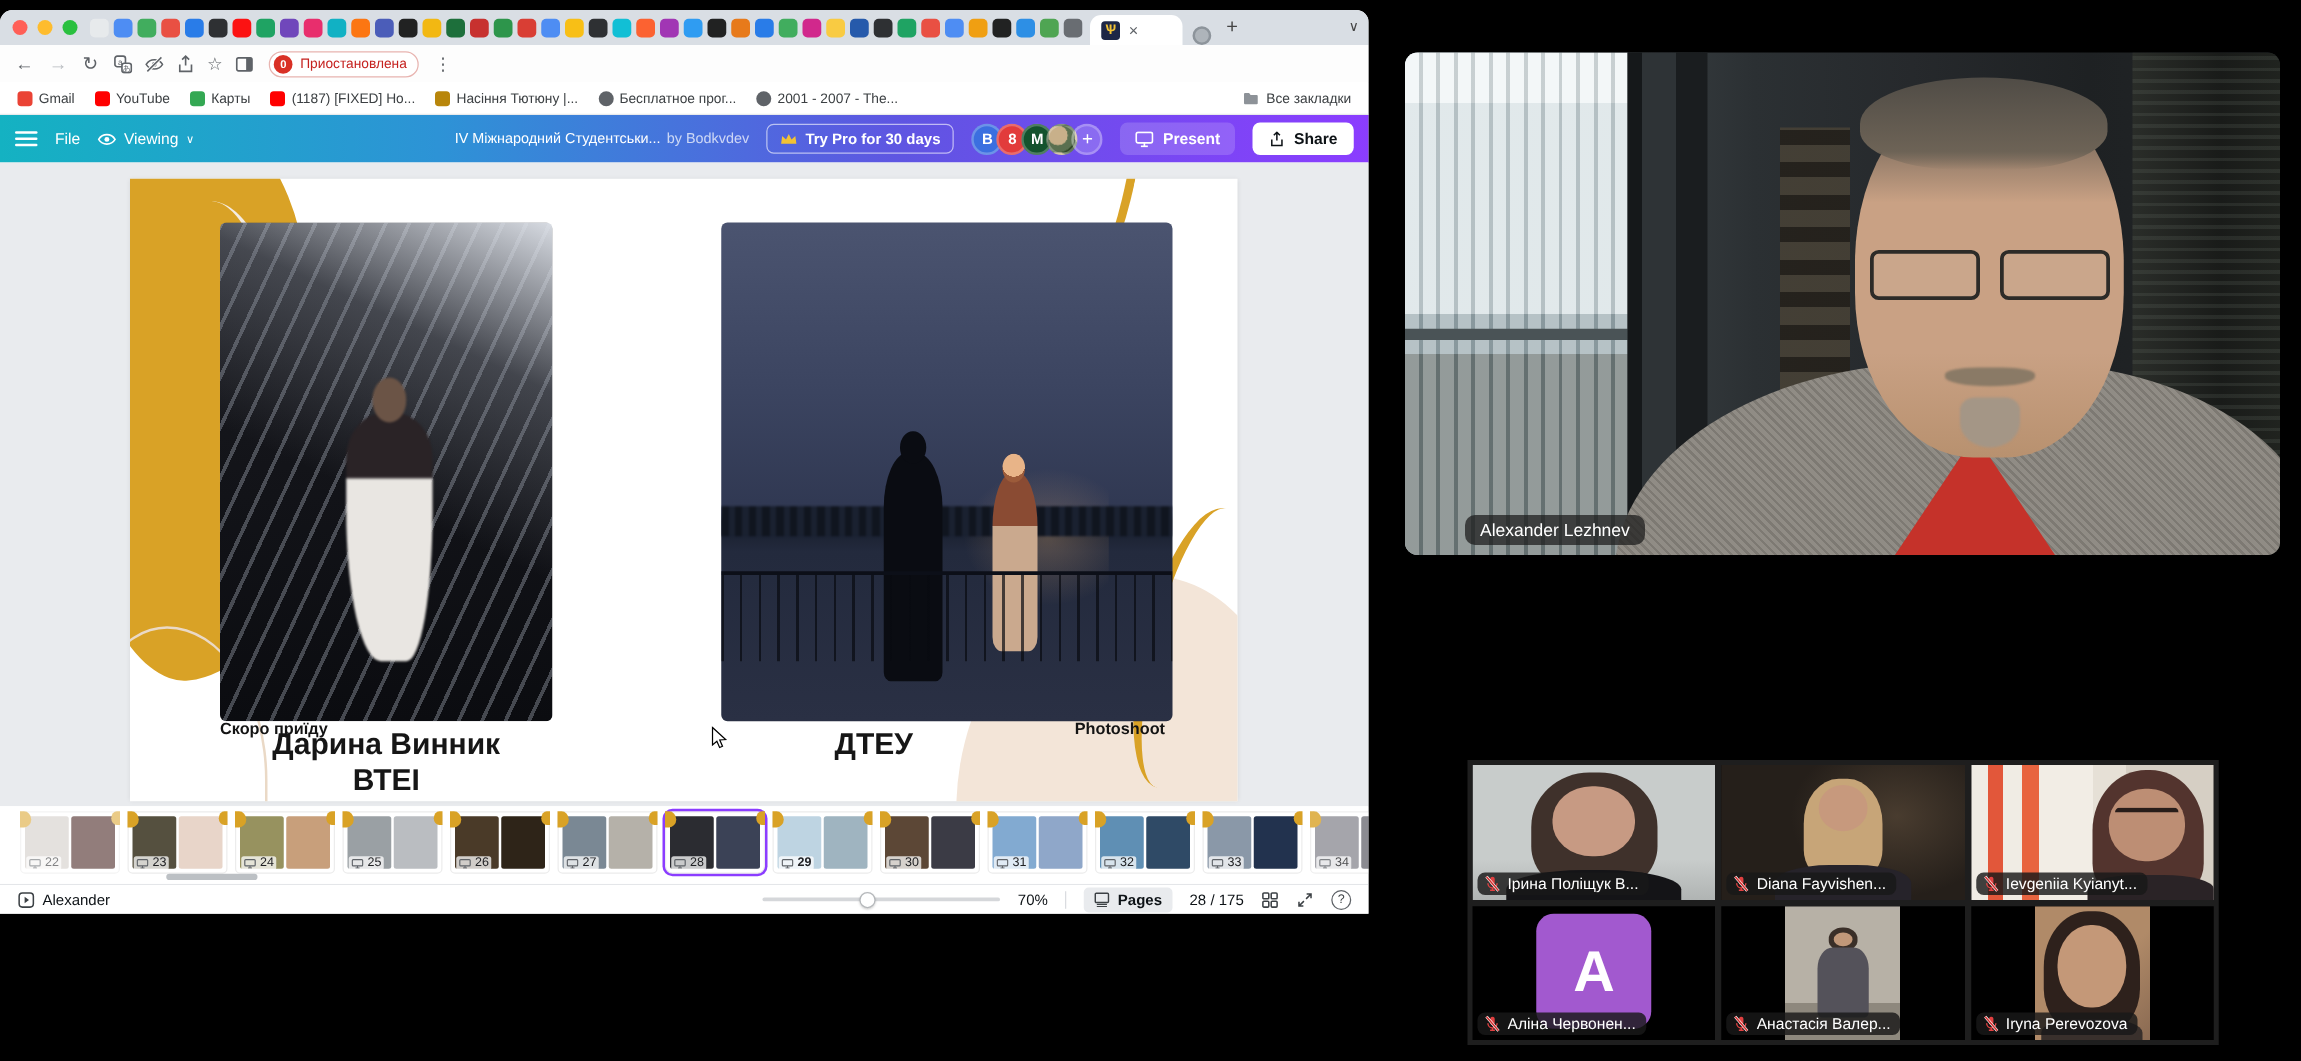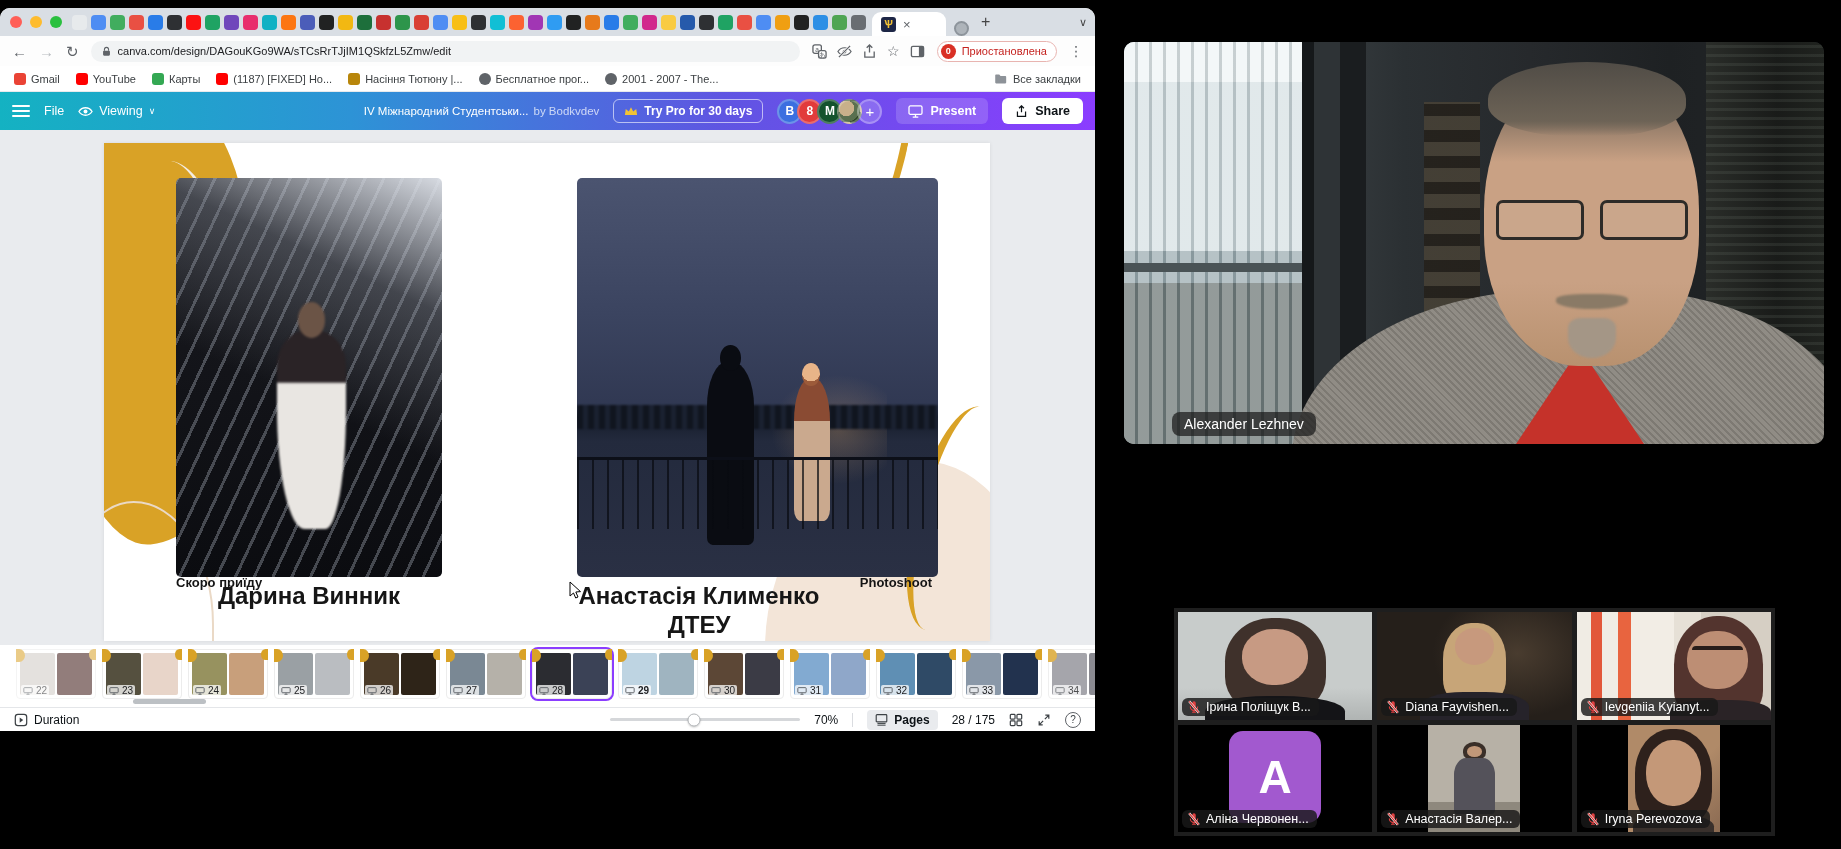--- a/index.html
+++ b/index.html
@@ -297,27 +297,20 @@
       </div>
       <i class="pin-globe"></i>
       <span class="newtab">+</span>
       <span class="tabs-caret">∨</span>
     </div>
 
     <div class="urlrow">
       <span class="navic">←</span>
       <span class="navic dim">→</span>
       <span class="navic">↻</span>
-      <div class="omnibox">
-        <svg class="uic" viewBox="0 0 16 16" style="width:11px;height:11px">
-          <rect x="3" y="7" width="10" height="7" rx="1.5" fill="#5f6368"></rect>
-          <path d="M5 7V5a3 3 0 016 0v2" fill="none" stroke="#5f6368" stroke-width="1.6"></path>
-        </svg>
-        <span class="url-text">canva.com/design/DAGouKGo9WA/sTCsRrTJjIM1QSkfzL5Zmw/edit</span>
-      </div>
       <div class="url-icons">
         <svg class="uic" viewBox="0 0 16 16">
           <rect x="1" y="1" width="9" height="9" rx="2" fill="none" stroke="#5f6368" stroke-width="1.4"></rect>
           <text x="5.5" y="8.2" font-size="7" text-anchor="middle" fill="#5f6368">a</text>
           <rect x="7" y="7" width="8" height="8" rx="2" fill="#fff" stroke="#5f6368" stroke-width="1.4"></rect>
           <text x="11" y="13.4" font-size="7" text-anchor="middle" fill="#5f6368">あ</text>
         </svg>
         <svg class="uic" viewBox="0 0 16 16">
           <path d="M1 8s2.5-4 7-4 7 4 7 4-2.5 4-7 4-7-4-7-4z" fill="none" stroke="#5f6368" stroke-width="1.3"></path>
           <circle cx="8" cy="8" r="2" fill="#5f6368"></circle>
@@ -448,23 +441,23 @@
           <div class="glow"></div>
           <div class="treeline"></div>
           <div class="fig-man"></div>
           <div class="fig-woman"></div>
           <div class="fence"></div>
         </div>
 
         <div class="cap-small tag-left">Скоро приїду</div>
         <div class="nameblock nb-left">
           <div>Дарина Винник</div>
+          <div>ВТЕІ</div>
         </div>
         <div class="nameblock nb-right">
-          <div>Анастасія Клименко</div>
           <div>ДТЕУ</div>
         </div>
         <div class="cap-small tag-right">Photoshoot</div>
       </div>
       <svg class="cursor" viewBox="0 0 13 19">
         <path d="M1 1l0 14 3.5-3 2.2 5 2.3-1-2.2-5 4.7-.4z" fill="#fff" stroke="#000" stroke-width="1"></path>
       </svg>
     </div>
 
     <div class="filmstrip">
@@ -629,21 +622,21 @@
       </div>
       <div class="hscroll"></div>
     </div>
 
     <div class="statusbar">
       <div class="duration">
         <svg class="sb-ic" viewBox="0 0 16 16">
           <rect x="1.5" y="1.5" width="13" height="13" rx="3" fill="none" stroke="#3c4145" stroke-width="1.4"></rect>
           <path d="M6.5 5l4 3-4 3z" fill="#3c4145"></path>
         </svg>
-        <span>Duration</span>
+        <span>Alexander</span>
       </div>
       <div class="slider">
           <i class="knob"></i>
         </div>
       <span>70%</span>
       <i class="vdiv"></i>
       <div class="pages-pill">
         <svg class="sb-ic" viewBox="0 0 16 16" style="width:13px;height:13px">
           <rect x="1.5" y="2" width="13" height="9" rx="1" fill="none" stroke="#3c4145" stroke-width="1.4"></rect>
           <path d="M3 13h10M3 15h10" stroke="#3c4145" stroke-width="1.2"></path>

